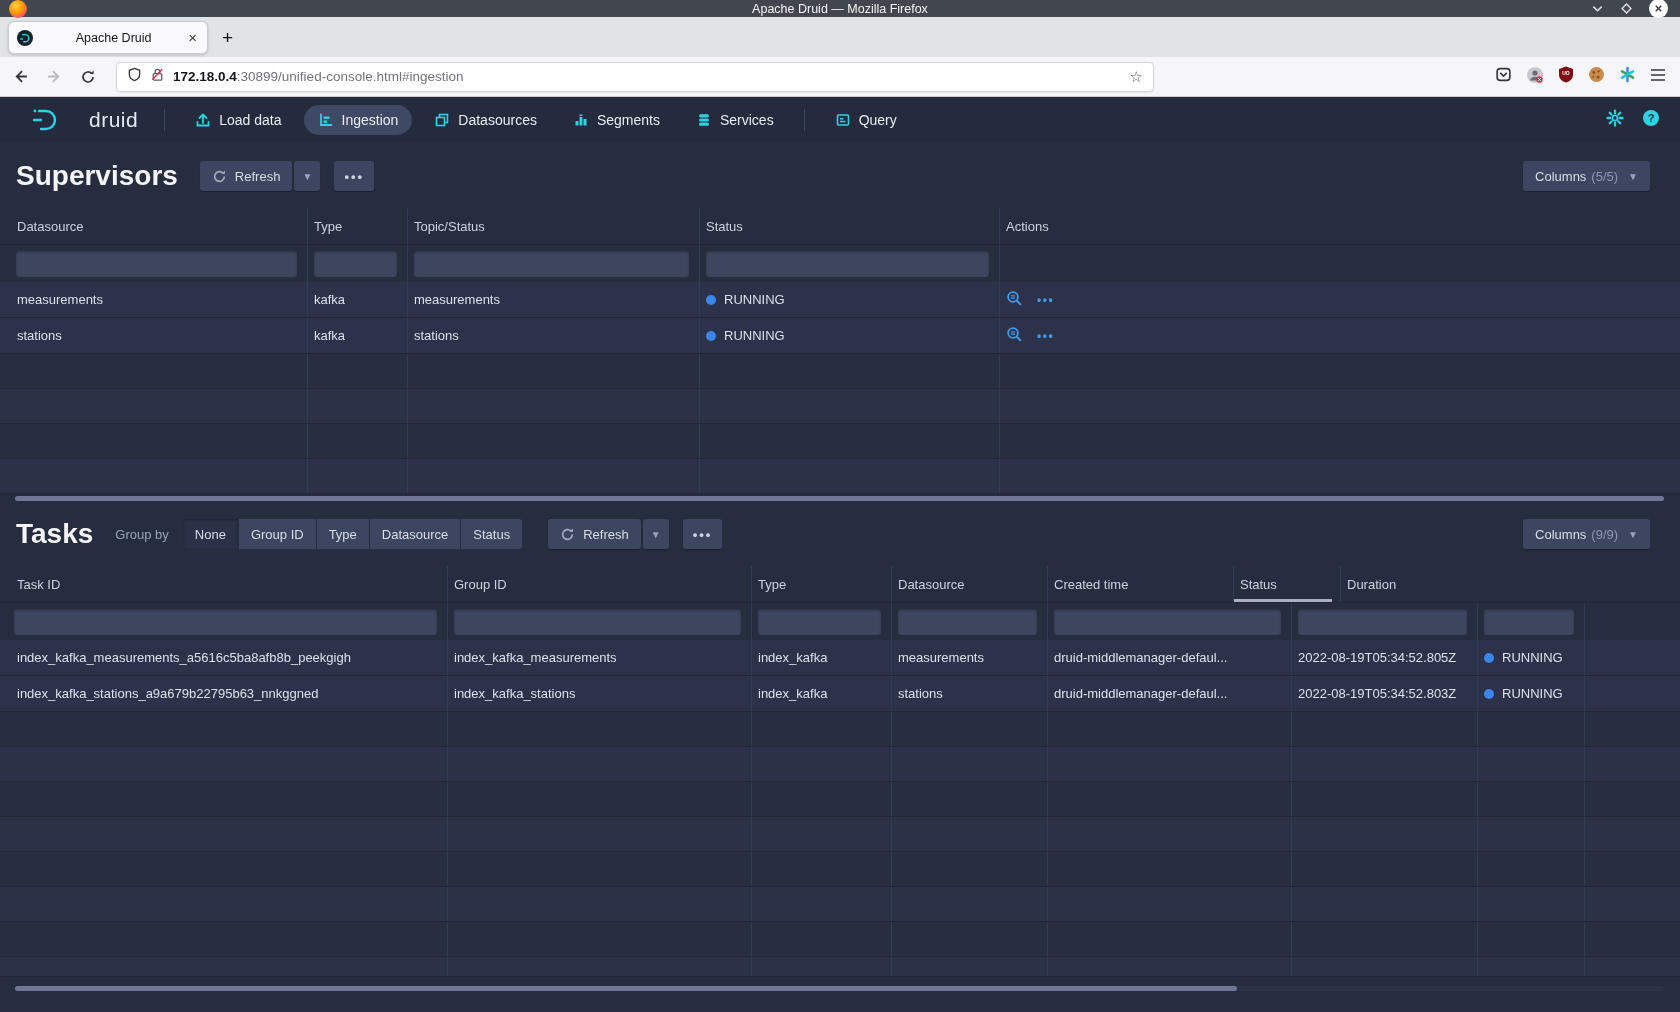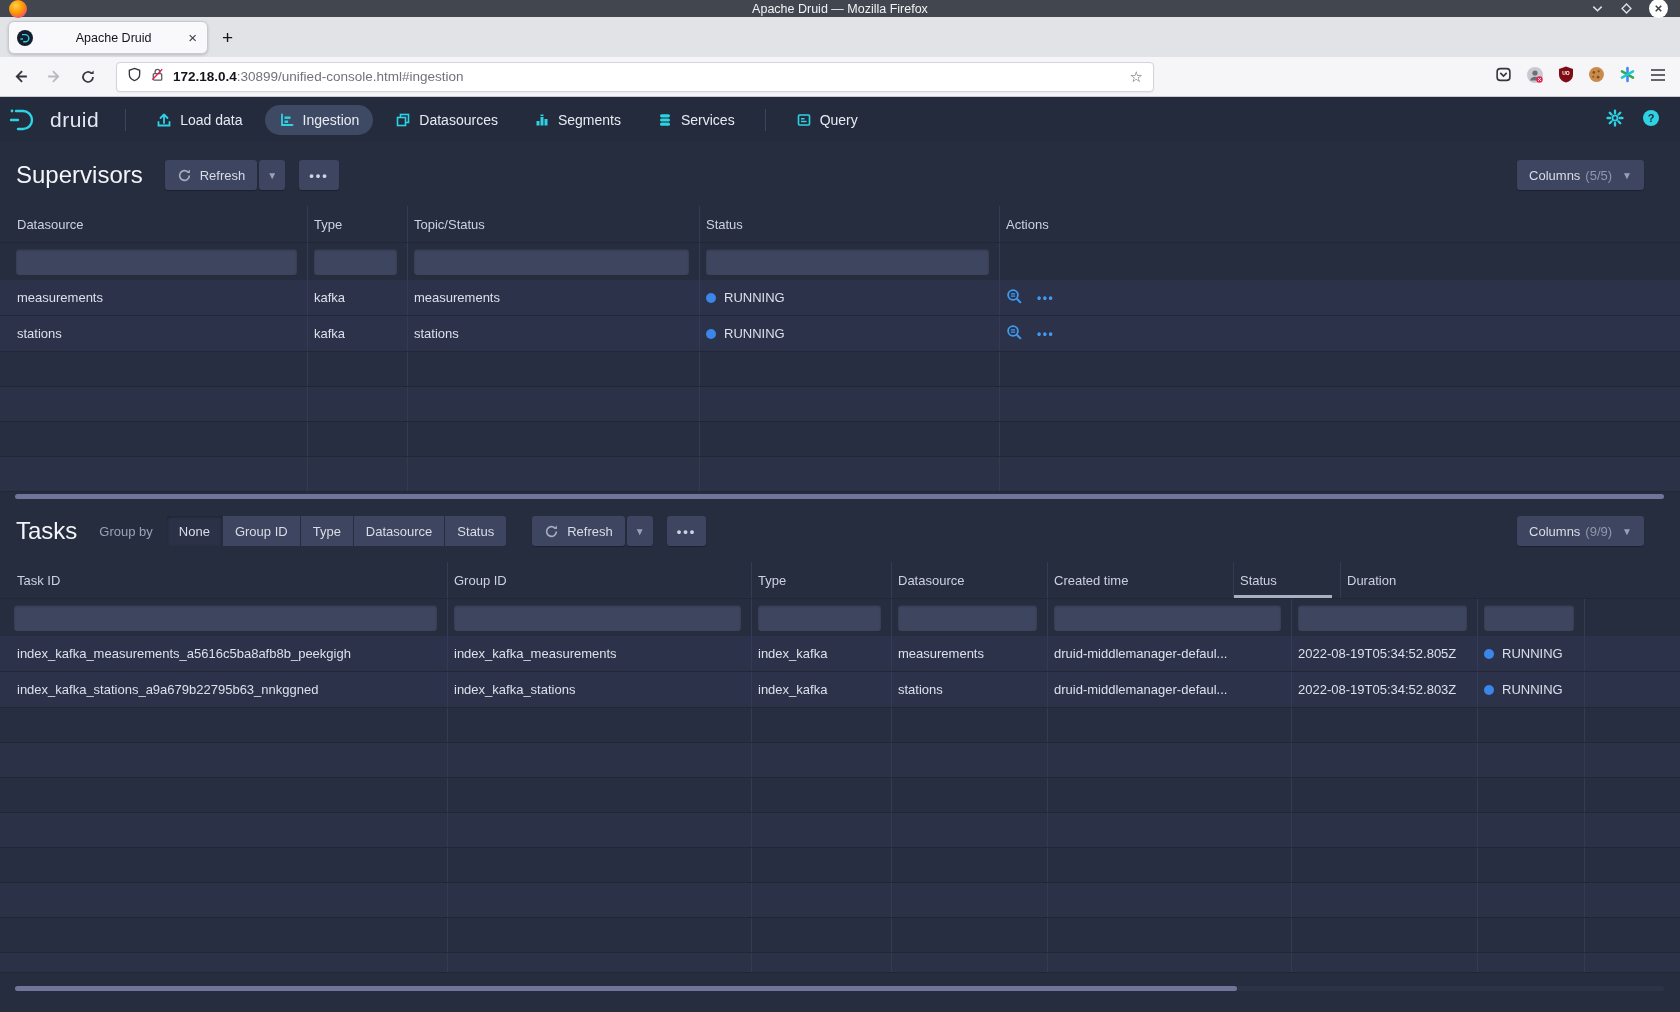--- a/index.html
+++ b/index.html
@@ -37,38 +37,38 @@
   .urlbar{ height:30px; flex:1; margin:0 10px 0 14px; max-width:1038px; background:#fff; border:1px solid #d4d4da;
     border-radius:4px; display:flex; align-items:center; padding:0 10px; box-shadow:0 1px 2px rgba(0,0,0,.06); }
   .url-text{ font-size:13.5px; margin-left:8px; flex:1; white-space:nowrap; overflow:hidden; }
   .url-host{ color:#15141a; font-weight:bold; }
   .url-rest{ color:#72727e; }
   .star{ color:#5b5b66; font-size:15px; }
   .ext-icons{ display:flex; align-items:center; gap:14px; padding:0 14px 0 6px; margin-left:auto; }
 
   
   .navbar{ height:45px; background:var(--navbar); display:flex; align-items:center; flex:none; color:#e8ebf2; }
-  .brand{ display:flex; align-items:center; gap:8px; padding:0 14px 0 8px; }
+  .brand{ display:flex; align-items:center; gap:24px; padding:0 14px 0 31px; }
   .brand-name{ font-size:21px; color:#e4e9f2; letter-spacing:.5px; }
   .nav-divider{ width:1px; height:22px; background:#3c455c; margin:0 12px; }
   .nav-item{ display:flex; align-items:center; gap:8px; font-size:14px; padding:7px 14px; border-radius:18px; margin:0 4px; }
   .nav-item.active{ background:#3e4a63; }
   .nav-right{ margin-left:auto; display:flex; align-items:center; gap:18px; padding-right:20px; }
 
   
   .content{ flex:1; display:flex; flex-direction:column; background:var(--bg); overflow:hidden; }
   .section-head{ display:flex; align-items:center; padding:18px 16px 16px 16px; }
-  .section-title{ font-size:24px; font-weight:400; color:#f3f5f9; margin-right:22px; }
+  .section-title{ font-size:28px; font-weight:700; color:#f3f5f9; margin-right:22px; }
   .btn{ height:30px; background:var(--btn-bg); color:#d9dde7; border-radius:3px; display:flex; align-items:center;
     font-size:13px; padding:0 12px; box-shadow:0 1px 1px rgba(0,0,0,.25); }
   .btn .icon{ margin-right:8px; display:flex; }
   .caret-btn{ width:26px; justify-content:center; padding:0; margin-left:2px; }
   .caret{ color:#99a1b6; font-size:10px; }
   .more-btn{ margin-left:14px; padding:0 10px; letter-spacing:2px; color:#cdd3df; font-weight:bold; }
-  .columns-btn{ margin-left:auto; margin-right:20px; }
+  .columns-btn{ margin-left:auto; margin-right:14px; }
   .columns-count{ color:#8f97ac; margin-left:5px; }
   .columns-btn .caret{ margin-left:10px; }
   .groupby-label{ font-size:13px; color:var(--muted); margin-right:14px; }
   .btn-group{ display:flex; gap:1px; margin-right:26px; }
   .btn-group .btn{ border-radius:0; box-shadow:none; }
   .btn-group .btn:first-child{ border-radius:3px 0 0 3px; }
   .btn-group .btn:last-child{ border-radius:0 3px 3px 0; }
   .btn-group .btn.active{ background:var(--btn-active); box-shadow:inset 0 1px 3px rgba(0,0,0,.35); }
 
   

